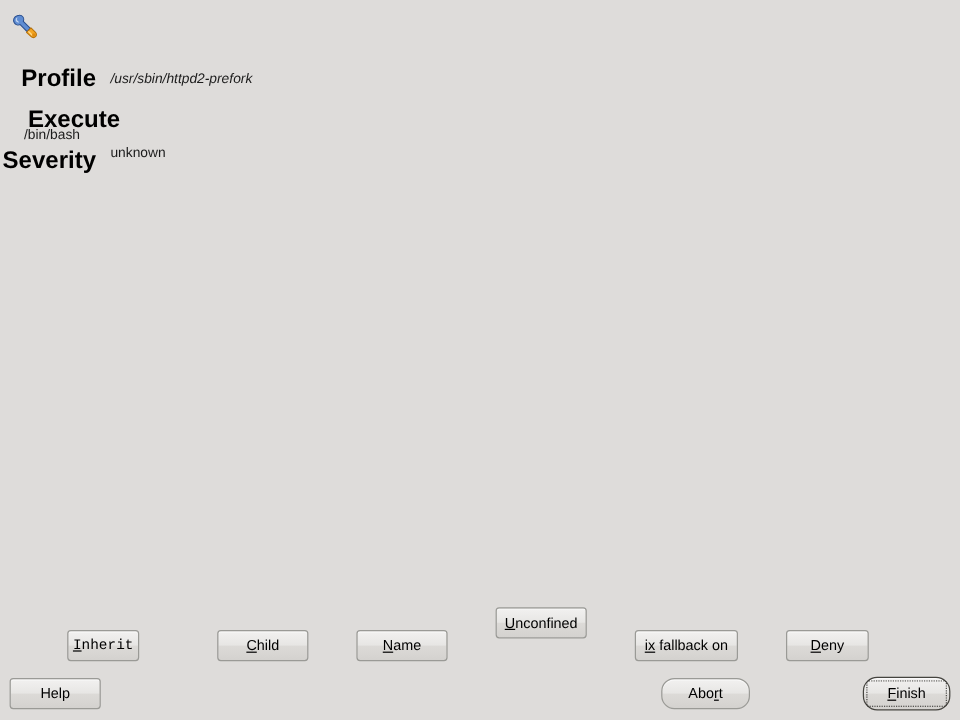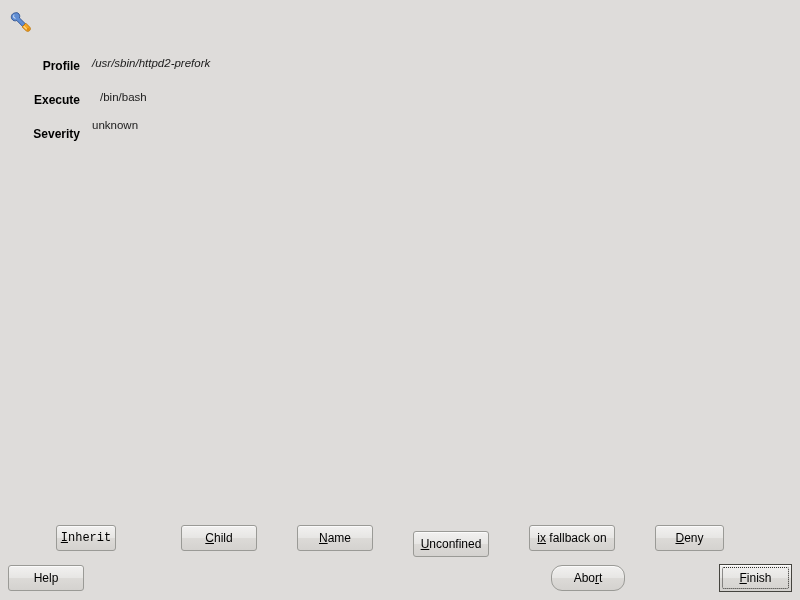--- a/index.html
+++ b/index.html
@@ -47,25 +47,25 @@
 
   
   .field-row {
     position: absolute;
     left: 0;
     display: flex;
     align-items: baseline;
     white-space: nowrap;
   }
   #row-profile  { top: 56px; }
-  #row-execute  { top: 90px; }
+  #row-execute  { top: 90px; flex-direction: column; }
   #row-severity { top: 124px; }
 
   .field-label {
-    font-size: 12px;
+    font-size: 20px;
     font-weight: bold;
     color: #000;
     text-align: right;
     width: 80px;
     padding-right: 0;
     display: inline-block;
     line-height: 20px;
   }
   .field-value {
     font-size: 11.5px;
@@ -101,38 +101,38 @@
 
   .btn.disabled {
     color: #a6a5a2;
     background: linear-gradient(to bottom, #eeedec 0%, #e4e3e1 48%, #dbd9d6 52%, #d3d1ce 100%);
     border-color: #b4b3b0;
   }
   .btn.disabled .accel { text-decoration: underline; }
 
   .btn.default-btn {
     border: 1px solid #45443f;
-    border-radius: 0;
+    border-radius: 12px;
   }
   .btn.default-btn .focus-ring {
     position: absolute;
     left: 2px;
     top: 2px;
     right: 2px;
     bottom: 2px;
     border: 1px dotted #2e2d2a;
     border-radius: 2px;
     pointer-events: none;
   }
 
   
   #btn-inherit     { left: 56px;  top: 525px; width: 60px; font-family: Liberation Mono, monospace; }
   #btn-child       { left: 181px; top: 525px; width: 76px; }
   #btn-name        { left: 297px; top: 525px; width: 76px; }
-  #btn-unconfined  { left: 413px; top: 531px; width: 76px; }
+  #btn-unconfined  { left: 413px; top: 506px; width: 76px; }
   #btn-ix-fallback { left: 529px; top: 525px; width: 86px; }
   #btn-deny        { left: 655px; top: 525px; width: 69px; }
 
   
   #btn-help   { left: 8px;   top: 565px; width: 76px; }
   #btn-abort  { left: 551px; top: 565px; width: 74px; border-radius: 11px; }
   #btn-back   { left: 636px; top: 565px; width: 74px; margin-top: 48px; }
   #btn-finish { left: 719px; top: 564px; width: 73px; height: 28px; line-height: 26px; }
 </style>
 </head>

